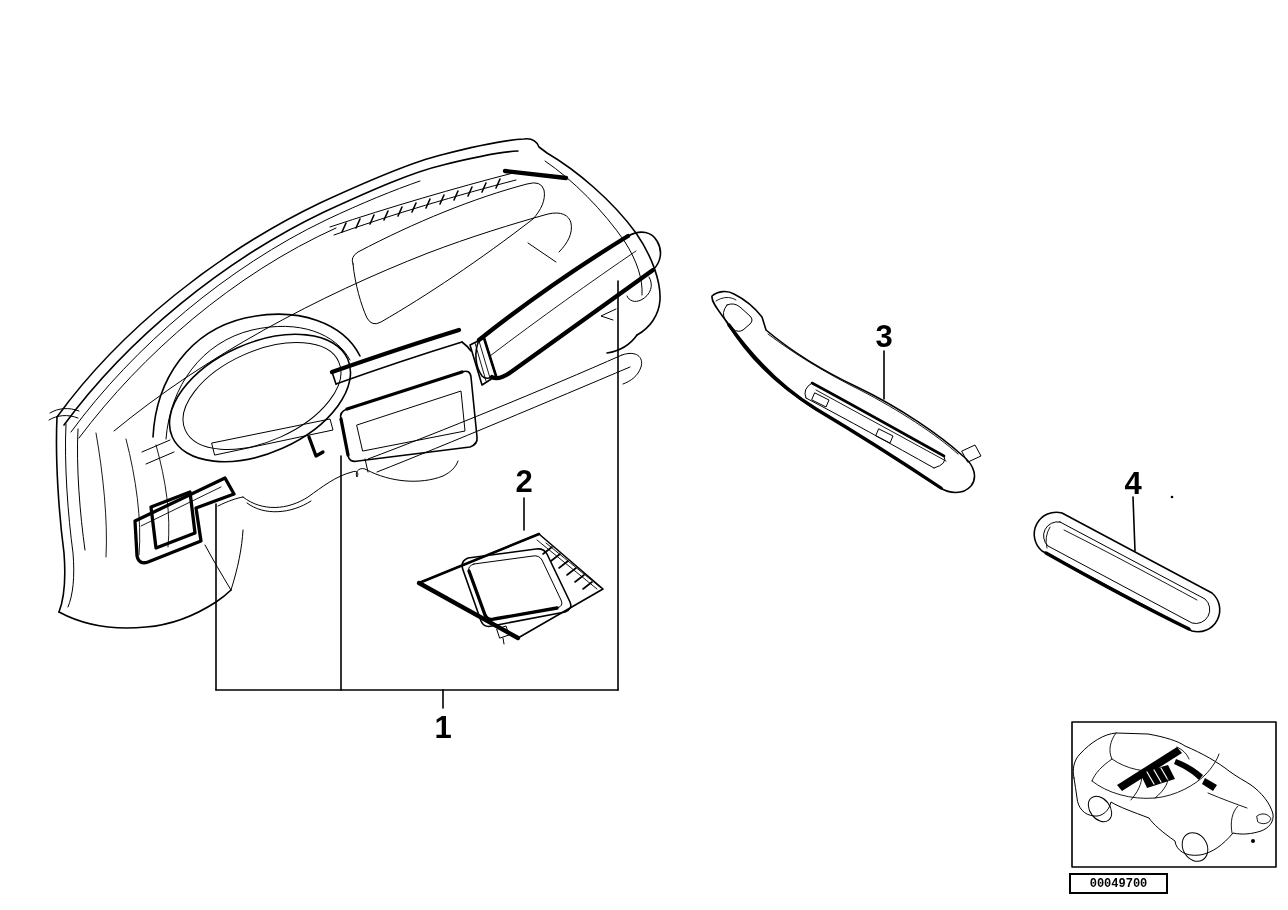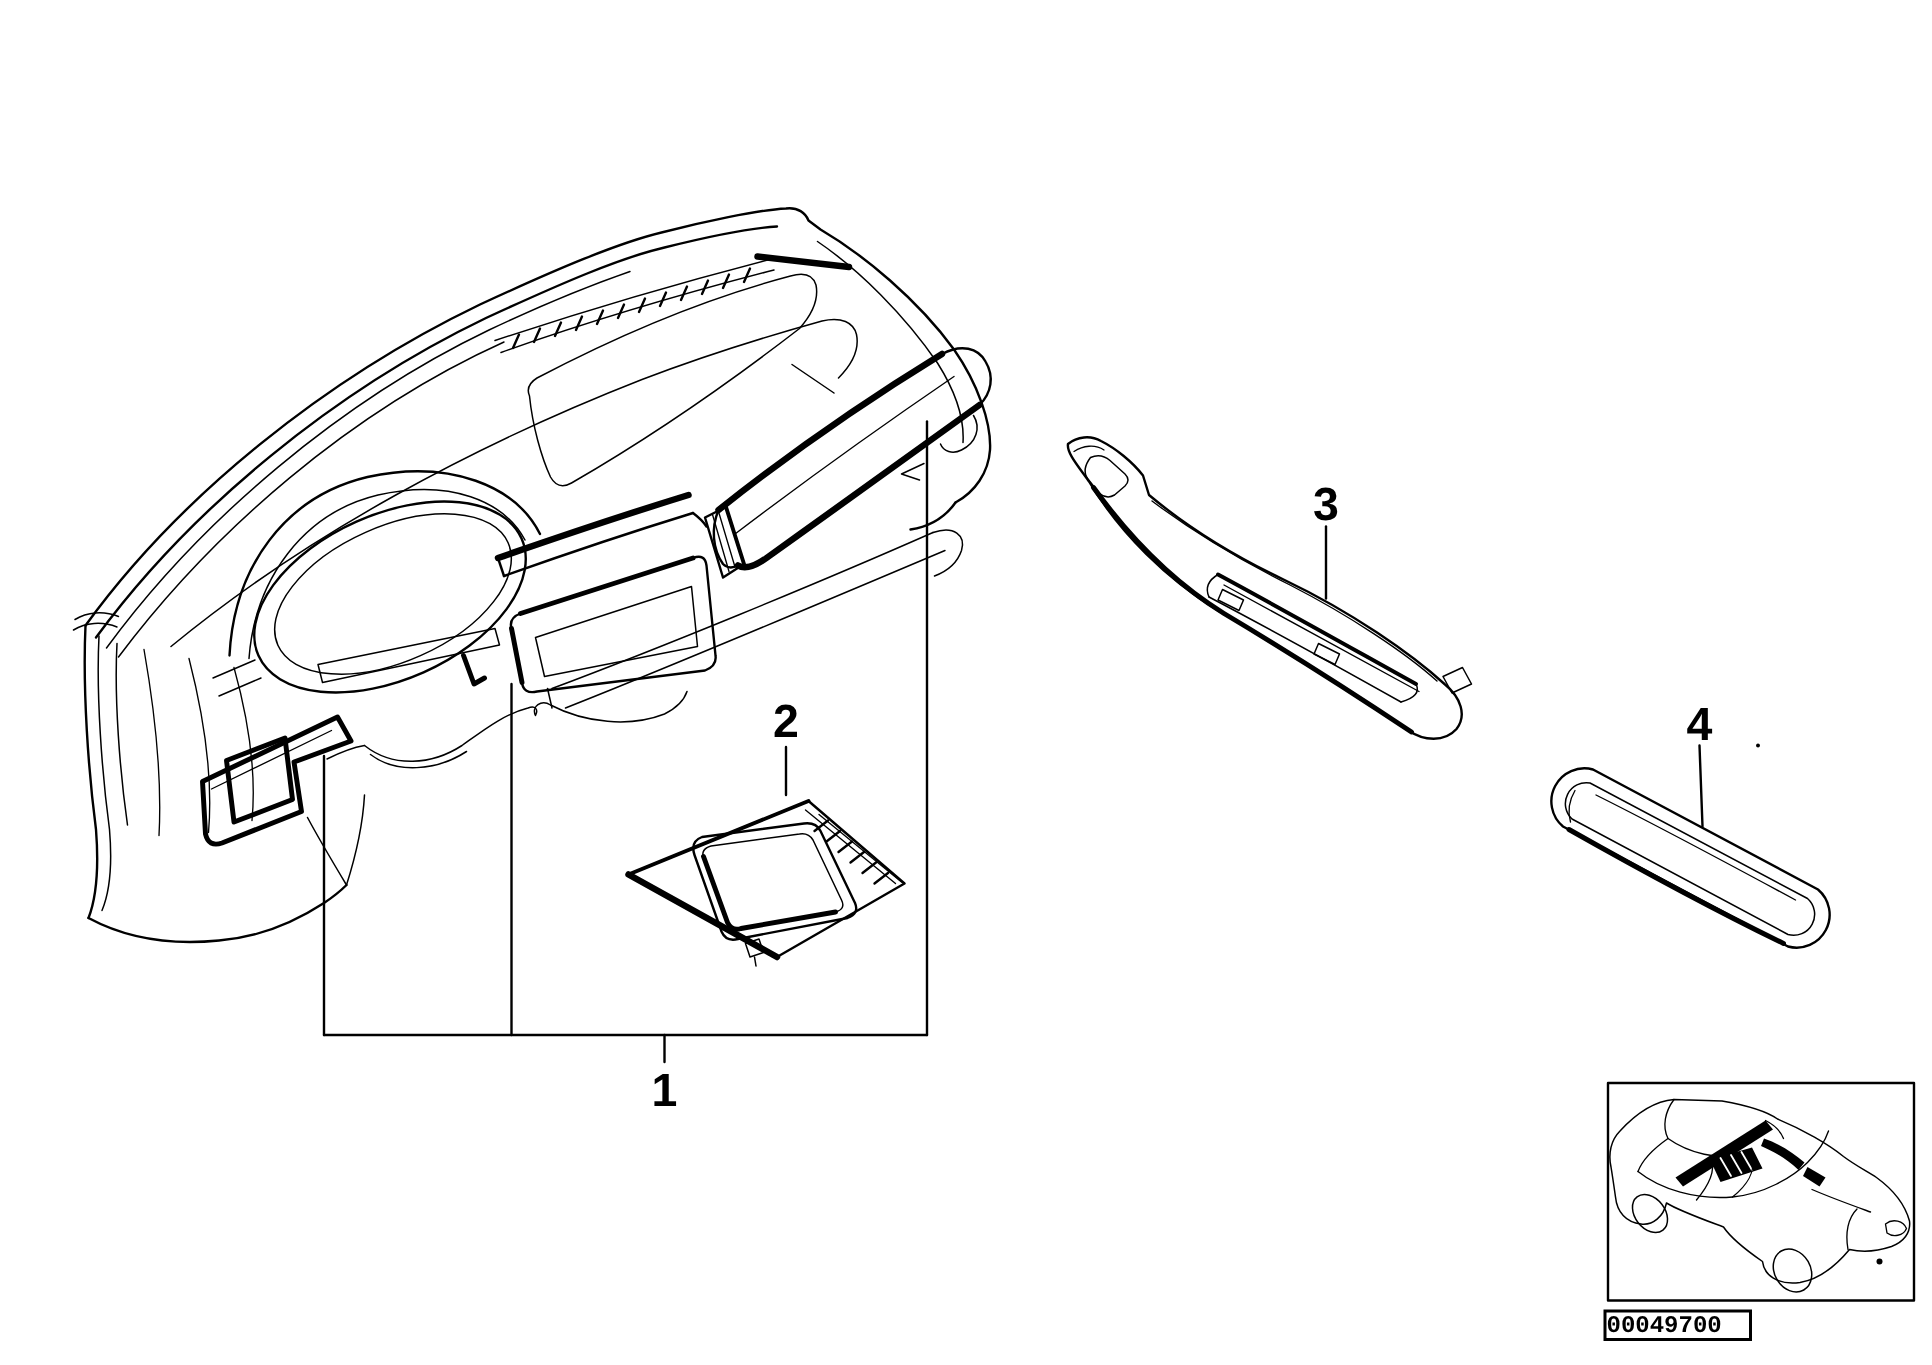--- a/index.html
+++ b/index.html
@@ -29,24 +29,24 @@
     line-height:1;
     color:#000;
     cursor:pointer;
     user-select:none;
   }
   .plate-box{
     position:absolute;
     left:1069px;top:873px;
     width:95px;height:17px;
     border:2px solid #000;
-    display:flex;align-items:center;
+    display:flex;align-items:center;justify-content:center;
     font-family:"Liberation Mono", monospace;
     font-weight:700;
-    font-size:16px;
+    font-size:12px;
     letter-spacing:0px;
     color:#000;
     background:#fff;
   }
 </style>
 </head>
 <body>
 
 <div class="stage">
 

